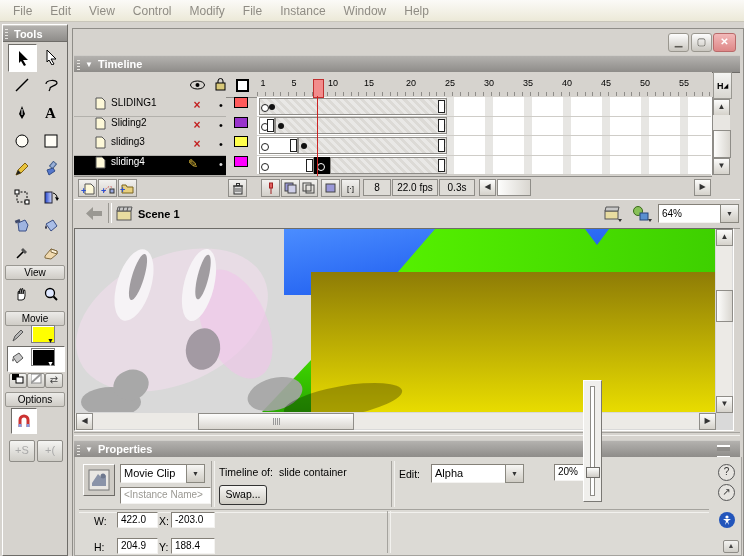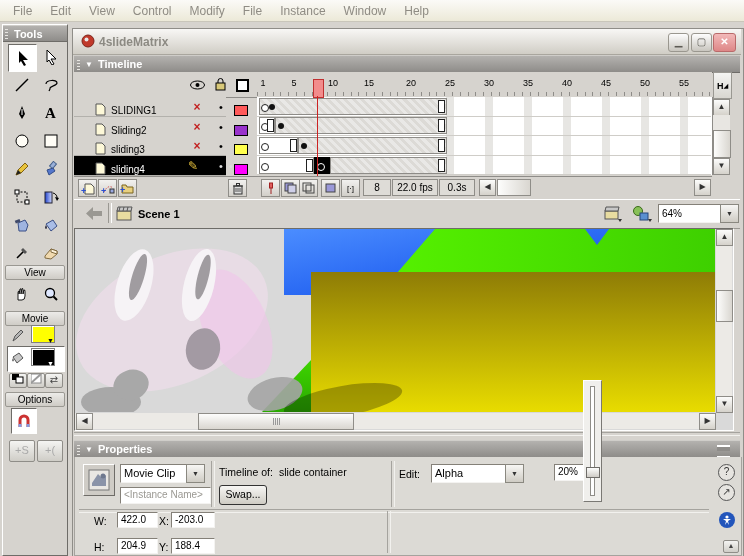--- a/index.html
+++ b/index.html
@@ -25,21 +25,21 @@
   .secthead{position:absolute;left:2px;width:58px;height:13px;text-align:center;font-size:10px;color:#000;background:linear-gradient(#ecebe8,#cfccc6);border:1px solid #9a9892;border-radius:2px;line-height:13px}
   .swatch{border:1px solid #808080;box-shadow:1px 1px 0 #fff inset}
   
   #docwin{left:72px;top:28px;width:670px;height:527px;border:1px solid #8f8d88;background:#d6d3ce}
   #titlebar{left:73px;top:29px;width:668px;height:25px;background:linear-gradient(#f8f7f5,#d0cdc5);border-bottom:1px solid #a9a69e;display:flex;align-items:center}
   #titlebar .ttl{color:#8c8a83;font-size:12px;font-weight:bold;margin-left:6px}
   .winbtn{position:absolute;top:33px;width:19px;height:17px;border-radius:3px;background:linear-gradient(#fdfdfd,#c9c6bf);border:1px solid #9a978f;color:#5d5b55;font-size:10px;text-align:center;line-height:15px}
   .winbtn.close{background:linear-gradient(#f2b9b9,#dE8787);border-color:#b96a6a;color:#fff;font-weight:bold}
   
   .tl-rowname{font-size:10px}
-  .layerrow{position:absolute;left:74px;width:152px;height:19px;background:#d6d3ce;border-bottom:1px solid #b3b1ac;display:flex;align-items:flex-end}
+  .layerrow{position:absolute;left:74px;width:152px;height:19px;background:#d6d3ce;border-bottom:1px solid #b3b1ac;display:flex;align-items:flex-start}
   .layerrow.sel{background:#000;color:#fff}
   .statX{position:absolute;width:14px;text-align:center;color:#c32222;font-weight:bold;font-size:12px;line-height:17px}
   .statdot{position:absolute;width:14px;text-align:center;font-size:11px;line-height:17px}
   .lswatch{position:absolute;width:12px;height:9px;border:1px solid #000}
   .framecell{position:absolute;height:17px;box-sizing:border-box}
   .kf-circle{position:absolute;width:6px;height:6px;border:1px solid #222;border-radius:50%;background:#fff}
   .kf-dot{position:absolute;width:6px;height:6px;border-radius:50%;background:#111}
   .kf-end{position:absolute;width:5px;height:11px;border:1px solid #222;background:#fff}
   .graysp{background:repeating-linear-gradient(45deg,#e9e8e6 0 3px,#dcdad6 3px 6px);border:1px solid #8e8c88}
   .whitesp{background:#fff;border:1px solid #8e8c88}
@@ -242,27 +242,20 @@
     </div>
     <div class="abs sbtn" style="left:6px;top:415px;width:24px;height:20px;color:#aaa;font-size:11px;line-height:18px">
       <span>+S</span>
     </div>
     <div class="abs sbtn" style="left:34px;top:415px;width:24px;height:20px;color:#aaa;font-size:11px;line-height:18px">
       <span>+(</span>
     </div>
   </div>
 
   <div class="abs" id="docwin"></div>
-  <div class="abs" id="titlebar">
-    <svg class="abs" style="left:8px;top:5px" width="14" height="14">
-        <circle cx="7" cy="7" r="6" fill="#c0392b" stroke="#7d241a"></circle>
-        <circle cx="5.5" cy="5.5" r="2" fill="#e8e8e8"></circle>
-      </svg>
-    <span class="ttl" style="margin-left:26px">4slideMatrix</span>
-  </div>
   <div class="winbtn" style="left:668px">▁</div>
   <div class="winbtn" style="left:691px">▢</div>
   <div class="winbtn close" style="left:713px;width:21px">✕</div>
 
   <div class="abs hdrbar" style="left:74px;top:55px;width:666px;height:16px;display:flex;align-items:center">
     <div class="grip" style="height:11px;margin-left:3px"></div>
     <span style="margin:0 5px;font-size:8px">▼</span>
     <span>Timeline</span>
   </div>
 

